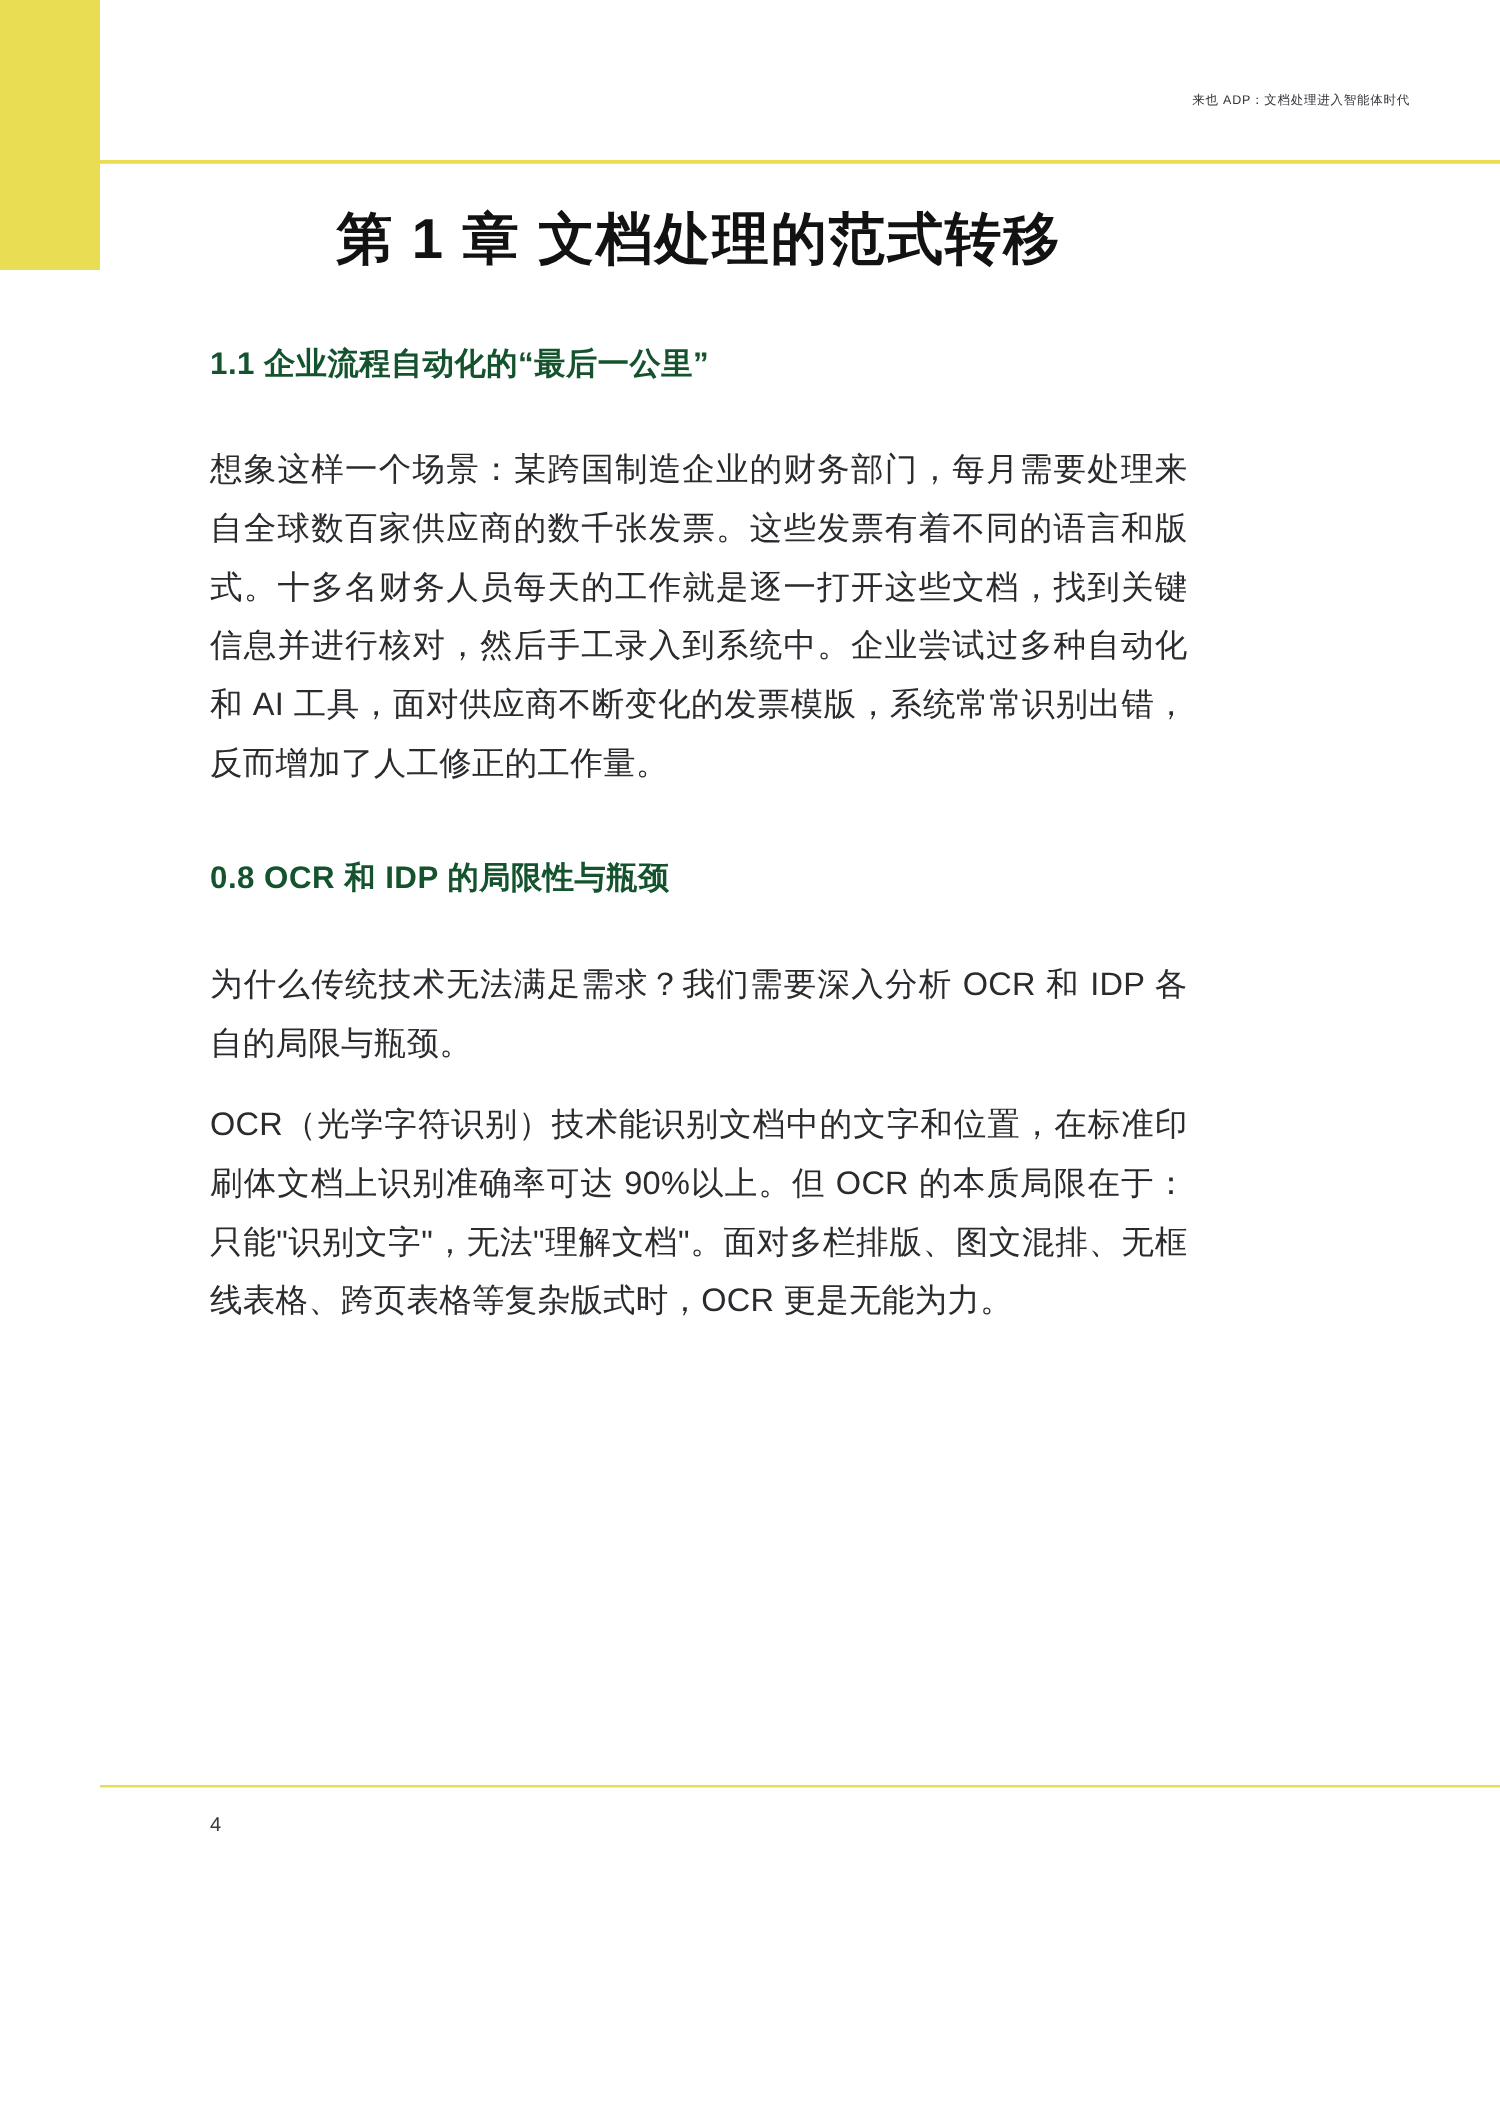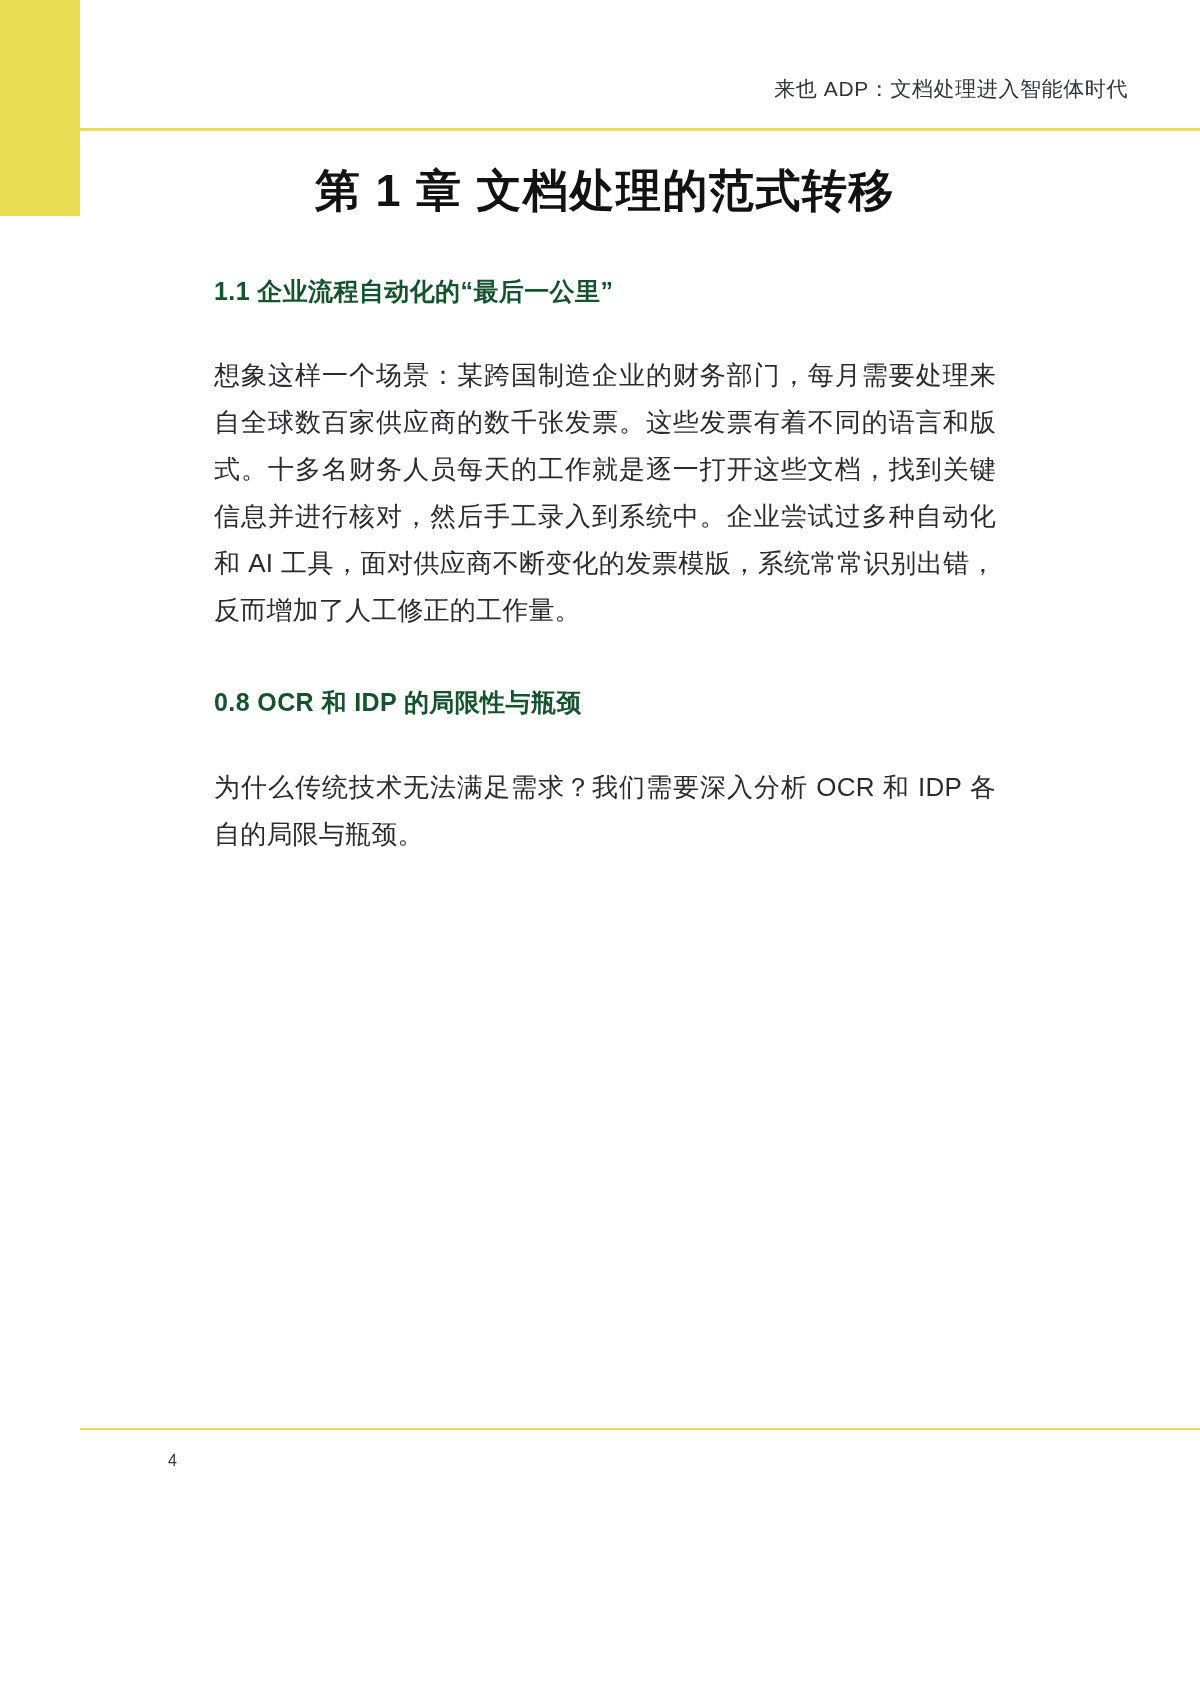--- a/index.html
+++ b/index.html
@@ -32,42 +32,41 @@
     background: #e8dd53;
   }
 
   
   .running-header {
     position: absolute;
     left: 80px;
     right: 72px;
     top: 74px;
     text-align: right;
-    font-size: 21px;
+    font-size: 10px;
     letter-spacing: 0.6px;
     color: #33343a;
     line-height: 1.4;
   }
 
   .header-rule {
     position: absolute;
     left: 80px;
     right: 0;
     top: 128px;
     height: 2.5px;
     background: #e8dd53;
   }
 
   
   .content {
     position: absolute;
     left: 168px;
     top: 140px;
     width: 782px;
-    margin-left: 46px;
   }
 
   h1.chapter-title {
     margin: 0;
     padding: 22px 0 0 0;
     font-size: 45px;
     font-weight: 700;
     letter-spacing: 1.5px;
     line-height: 1.28;
     color: #121212;
@@ -136,20 +135,21 @@
 
     <h2 class="section-title sec-1-1">1.1 企业流程自动化的“最后一公里”</h2>
 
     <p class="body-text p-gap-lg">想象这样一个场景：某跨国制造企业的财务部门，每月需要处理来自全球数百家供应商的数千张发票。这些发票有着不同的语言和版式。十多名财务人员每天的工作就是逐一打开这些文档，找到关键信息并进行核对，然后手工录入到系统中。企业尝试过多种自动化和 AI 工具，面对供应商不断变化的发票模版，系统常常识别出错，反而增加了人工修正的工作量。</p>
 
 
     <h2 class="section-title sec-1-2">0.8 OCR 和 IDP 的局限性与瓶颈</h2>
 
     <p class="body-text p-gap-lg">为什么传统技术无法满足需求？我们需要深入分析 OCR 和 IDP 各自的局限与瓶颈。</p>
 
+    <p class="body-text p-gap-sm">OCR（光学字符识别）技术能识别文档中的文字和位置，在标准印刷体文档上识别准确率可达 90%以上。但 OCR 的本质局限在于：只能"识别文字"，无法"理解文档"。面对多栏排版、图文混排、无框线表格、跨页表格等复杂版式时，OCR 更是无能为力。</p>
 
 
   </div>
 
   <div class="footer-rule"></div>
 
   <div class="page-number">4</div>
 
 </div>
 

